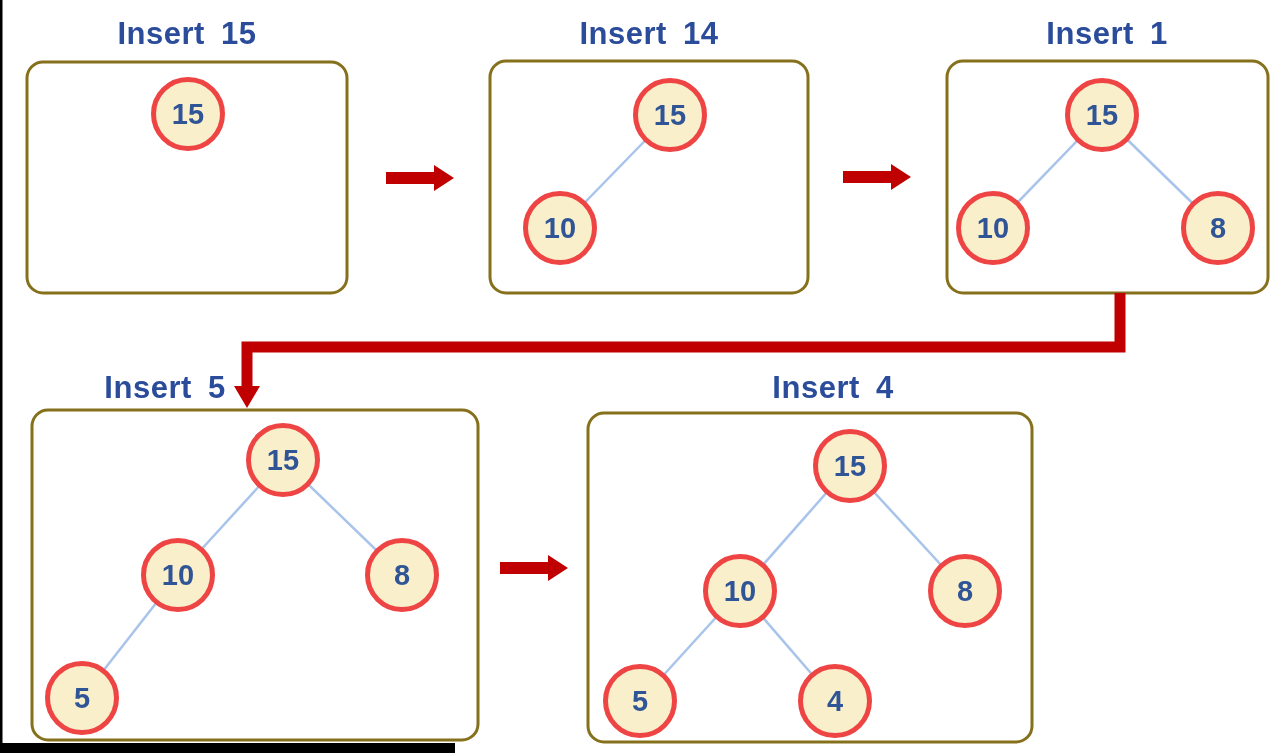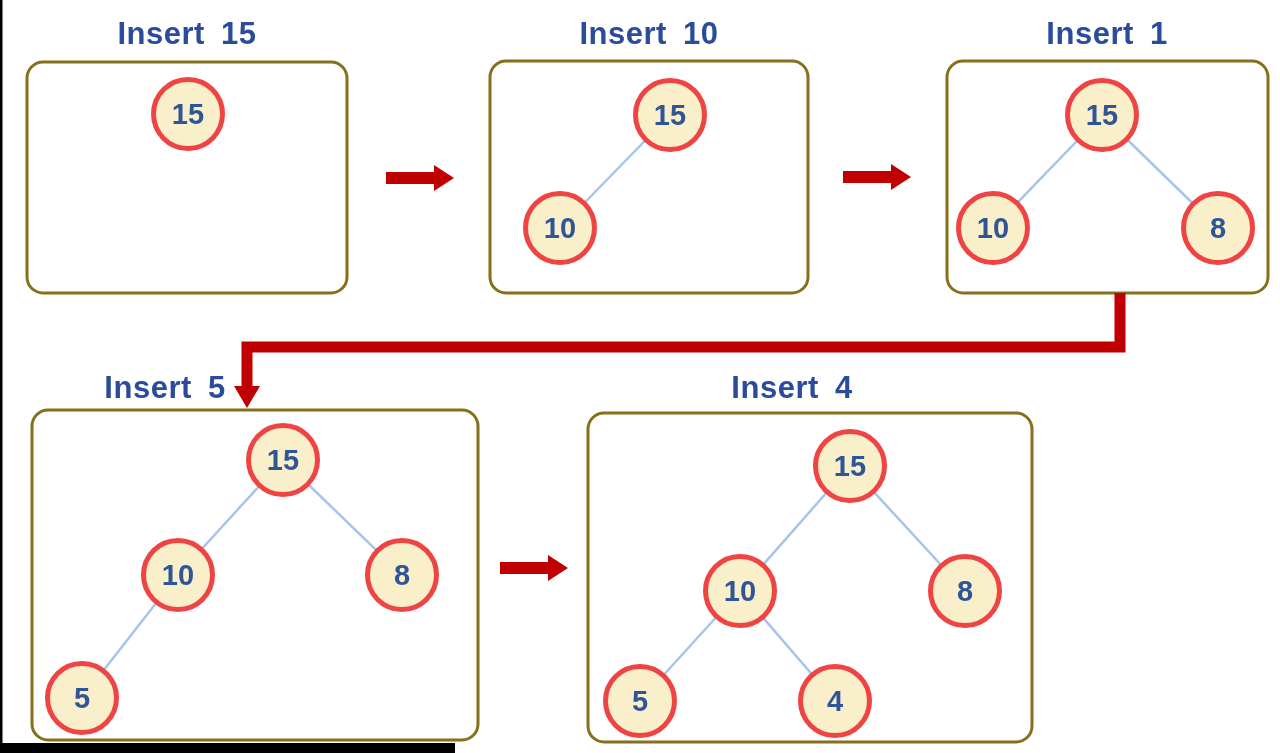--- a/index.html
+++ b/index.html
@@ -15,21 +15,21 @@
   }
   .node{
     position:absolute;width:64px;height:64px;border-radius:50%;
     background:#FAEFCB;border:5px solid #ef4444;
     transform:translate(-50%,-50%);
     display:flex;align-items:center;justify-content:center;
     font-size:29px;font-weight:bold;color:#2F5597;
   }
   
   .t1{left:187px;top:16px;} .t2{left:649px;top:16px;} .t3{left:1107px;top:16px;}
-  .t4{left:165px;top:370px;} .t5{left:792px;top:370px;}
+  .t4{left:165px;top:370px;} .t5{left:833px;top:370px;}
   
   .p1n15{left:188px;top:114px;}
   .p2n15{left:670px;top:115px;} .p2n10{left:560px;top:228px;}
   .p3n15{left:1102px;top:115px;} .p3n10{left:993px;top:228px;} .p3n8{left:1218px;top:228px;}
   .p4n15{left:283px;top:460px;} .p4n10{left:178px;top:575px;} .p4n8{left:402px;top:575px;} .p4n5{left:82px;top:698px;}
   .p5n15{left:850px;top:466px;} .p5n10{left:740px;top:591px;} .p5n8{left:965px;top:591px;} .p5n5{left:640px;top:701px;} .p5n4{left:835px;top:701px;}
 </style>
 </head>
 <body>
 
@@ -60,21 +60,21 @@
     <line x1="740" y1="591" x2="640" y2="701" stroke="#A9C4EB" stroke-width="2.5"></line>
     <line x1="740" y1="591" x2="835" y2="701" stroke="#A9C4EB" stroke-width="2.5"></line>
 
     <path d="M386 172 H434 V165 L454 178 L434 191 V184 H386 Z" fill="#C00000"></path>
     <path d="M843 171 H891 V164 L911 177 L891 190 V183 H843 Z" fill="#C00000"></path>
     <path d="M500 562 H548 V555 L568 568 L548 581 V574 H500 Z" fill="#C00000"></path>
     <path d="M1114.5 293 H1125.5 V352.5 H252.5 V386 H260 L247 408 L234 386 H241.5 V341.5 H1114.5 Z" fill="#C00000"></path>
   </svg>
 
   <div class="panel-title t1">Insert 15</div>
-  <div class="panel-title t2">Insert 10</div>
+  <div class="panel-title t2">Insert 14</div>
   <div class="panel-title t3">Insert 1</div>
   <div class="panel-title t4">Insert 5</div>
   <div class="panel-title t5">Insert 4</div>
 
   <div class="node p1n15">15</div>
 
   <div class="node p2n15">15</div>
   <div class="node p2n10">10</div>
 
   <div class="node p3n15">15</div>

